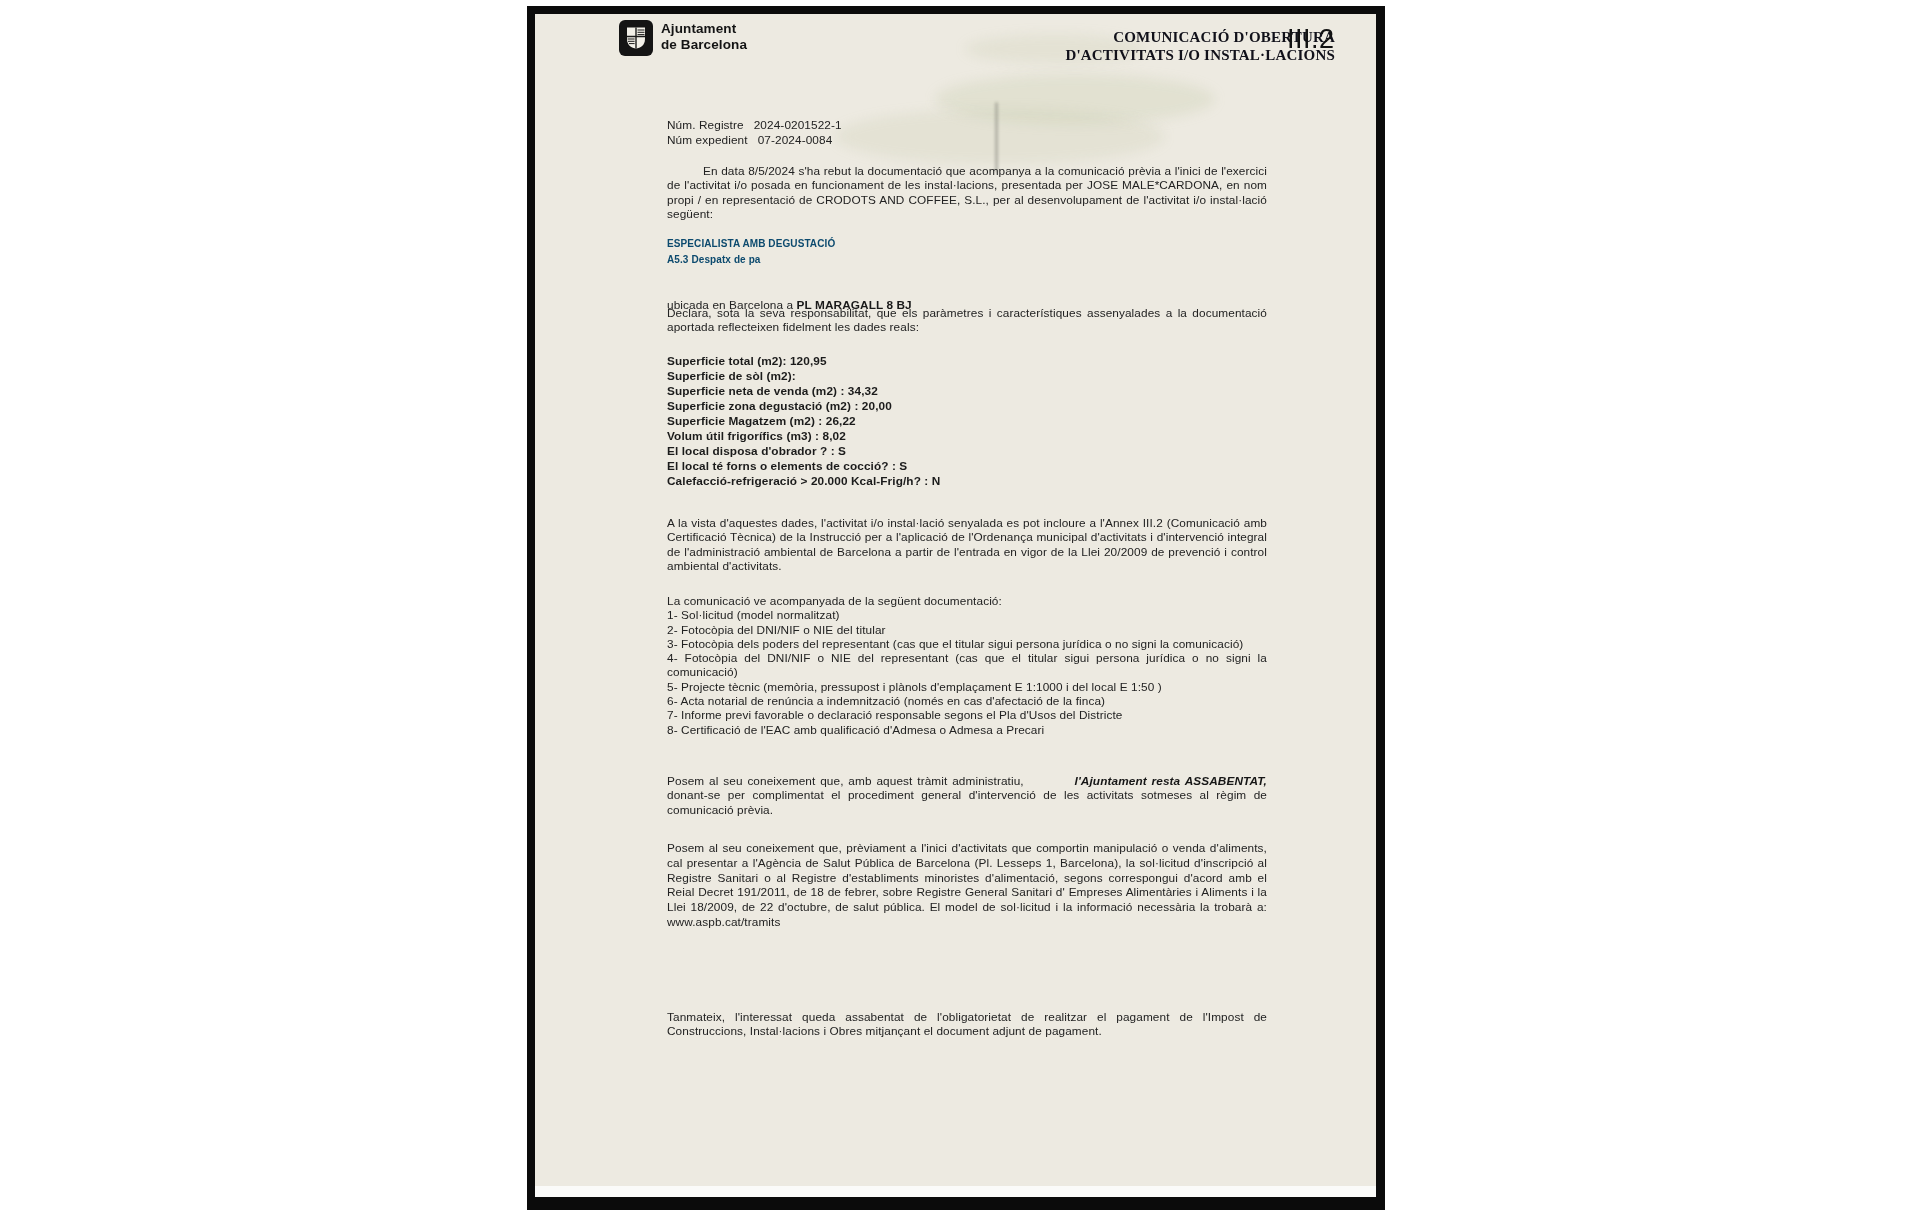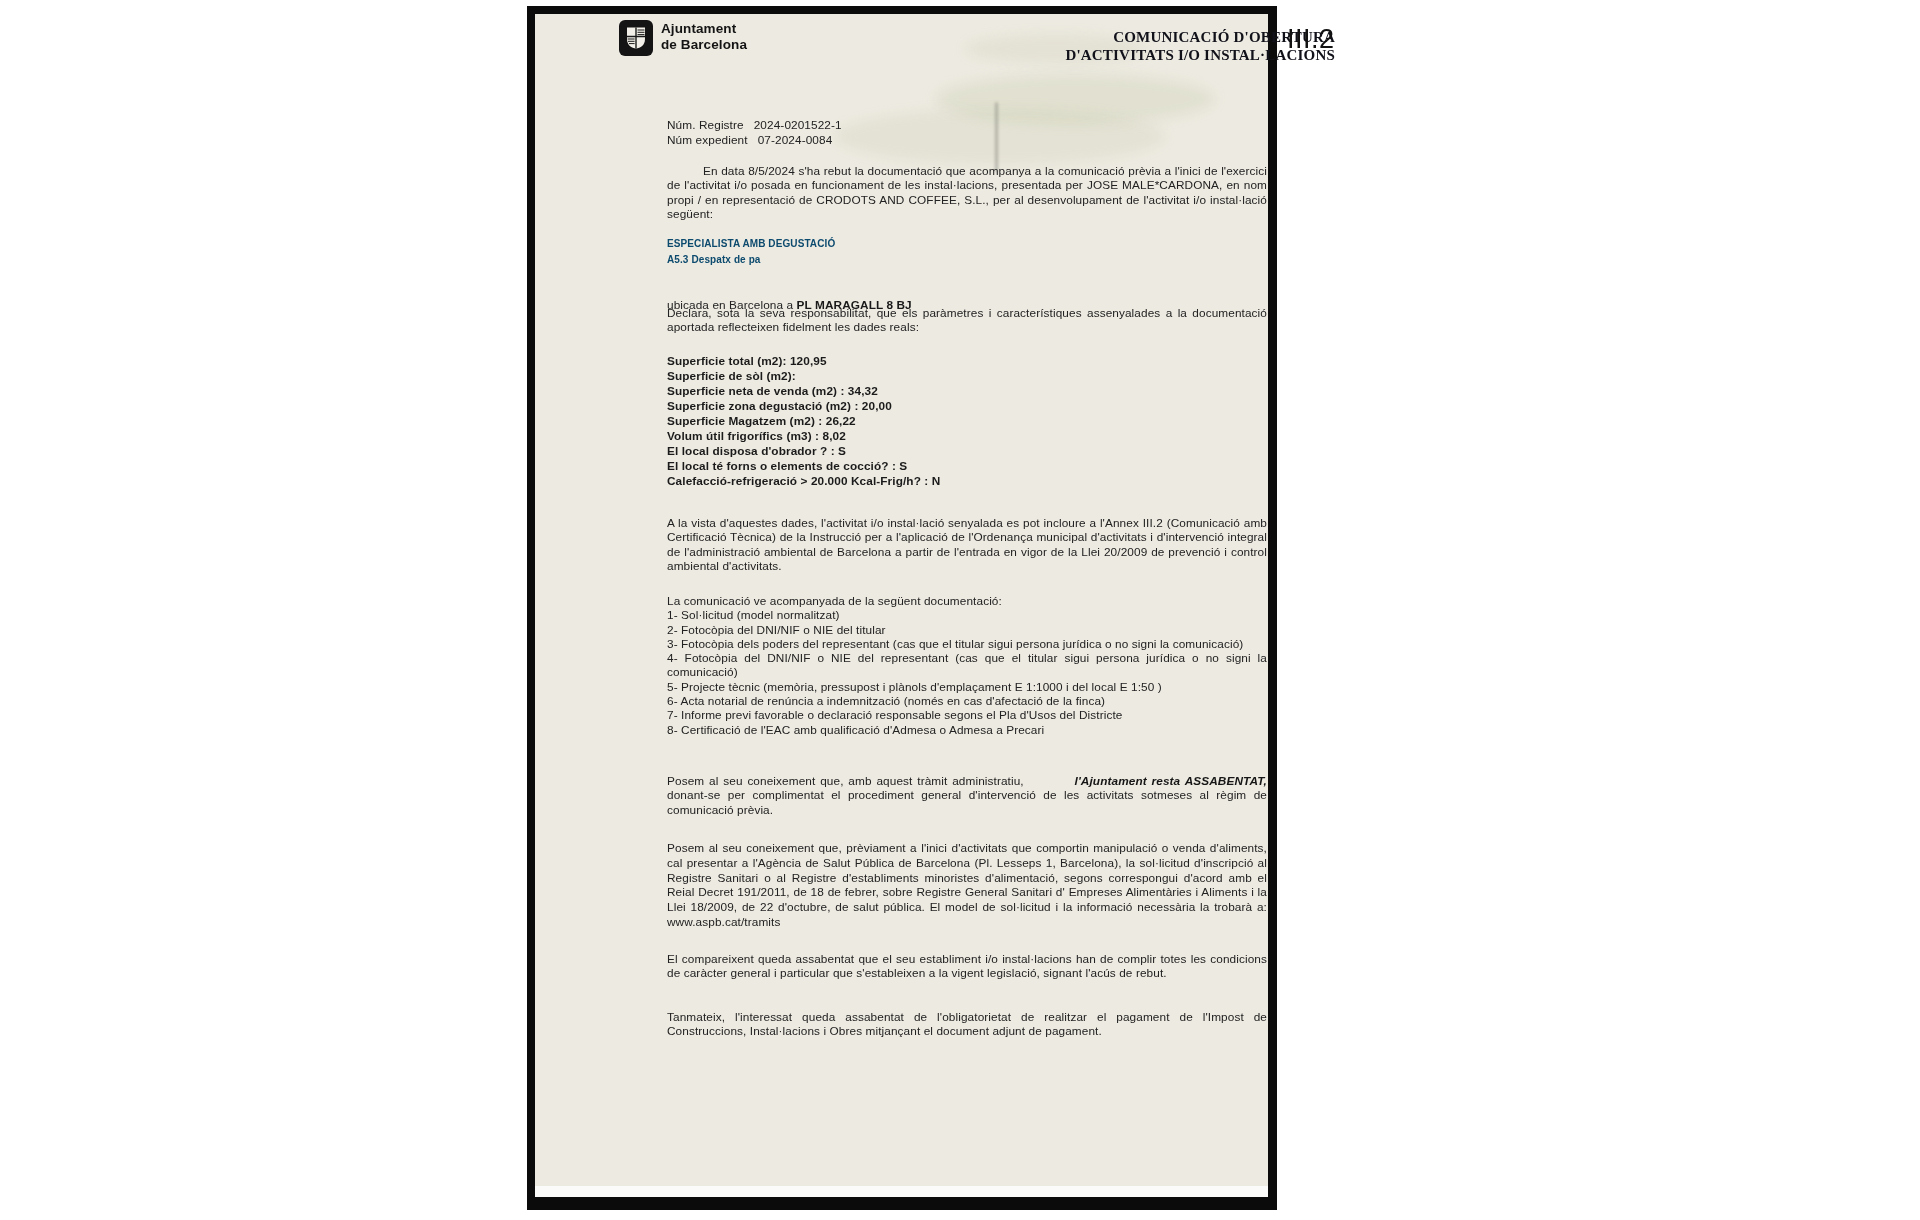--- a/index.html
+++ b/index.html
@@ -1,21 +1,21 @@
 <!DOCTYPE html>
 <html><head>
 <meta charset="utf-8">
 <style>
   * { margin:0; padding:0; box-sizing:border-box; }
   html,body { width:1920px; height:1220px; background:#ffffff; overflow:hidden;
               font-family:"Liberation Sans", sans-serif; }
   .canvas { position:relative; width:1920px; height:1220px; background:#ffffff; }
 
   
-  .scan-frame { position:absolute; left:527px; top:6px; width:750px; height:1204px;
+  .scan-frame { position:absolute; left:527px; top:6px; width:858px; height:1204px;
                 background:#0b0b0b; padding:8px 9px 13px 8px; }
   .paper { position:relative; width:100%; height:100%; background:#edeae1; }
   .paper-bottom-strip { position:absolute; left:0; bottom:0; width:100%; height:11px;
                         background:#fbfbf9; }
 
   
   .smudge { position:absolute; filter:blur(6px); border-radius:50%; pointer-events:none; }
   .smudge.s1 { left:400px; top:60px;  width:280px; height:50px; background:rgba(170,180,130,0.16); }
   .smudge.s2 { left:430px; top:20px;  width:180px; height:30px; background:rgba(170,180,130,0.13); }
   .smudge.s3 { left:300px; top:95px;  width:330px; height:55px; background:rgba(165,175,125,0.12); }
@@ -135,21 +135,20 @@
         <div class="jst">7- Informe previ favorable o declaració responsable segons el Pla d'Usos del Districte</div>
         <div class="jst">8- Certificació de l'EAC amb qualificació d'Admesa o Admesa a Precari</div>
       </div>
 
       <div class="blk posem1-blk jst">
         <span>Posem al seu coneixement que, amb aquest tràmit administratiu, </span><span class="bi">l'Ajuntament resta ASSABENTAT,</span><span> donant-se per complimentat el procediment general d'intervenció de les activitats sotmeses al règim de comunicació prèvia.</span>
       </div>
 
       <div class="blk posem2-blk jst">Posem al seu coneixement que, prèviament a l'inici d'activitats que comportin manipulació o venda d'aliments, cal presentar a l'Agència de Salut Pública de Barcelona (Pl. Lesseps 1, Barcelona), la sol·licitud d'inscripció al Registre Sanitari o al Registre d'establiments minoristes d'alimentació, segons correspongui d'acord amb el Reial Decret 191/2011, de 18 de febrer, sobre Registre General Sanitari d' Empreses Alimentàries i Aliments i la Llei 18/2009, de 22 d'octubre, de salut pública. El model de sol·licitud i la informació necessària la trobarà a: www.aspb.cat/tramits</div>
 
-      <div class="blk compare-blk jst">El compareixent queda assabentat que el seu establiment i/o instal·lacions han de complir totes les condicions de caràcter general i particular que s'estableixen a la vigent legislació, signant l'acús de rebut.</div>
 
       <div class="blk tanm-blk jst">Tanmateix, l'interessat queda assabentat de l'obligatorietat de realitzar el pagament de l'Impost de Construccions, Instal·lacions i Obres mitjançant el document adjunt de pagament.</div>
 
       <div class="footer-blk">admesa.dot</div>
 
       <div class="paper-bottom-strip"></div>
     </div>
   </div>
 </div>
 

